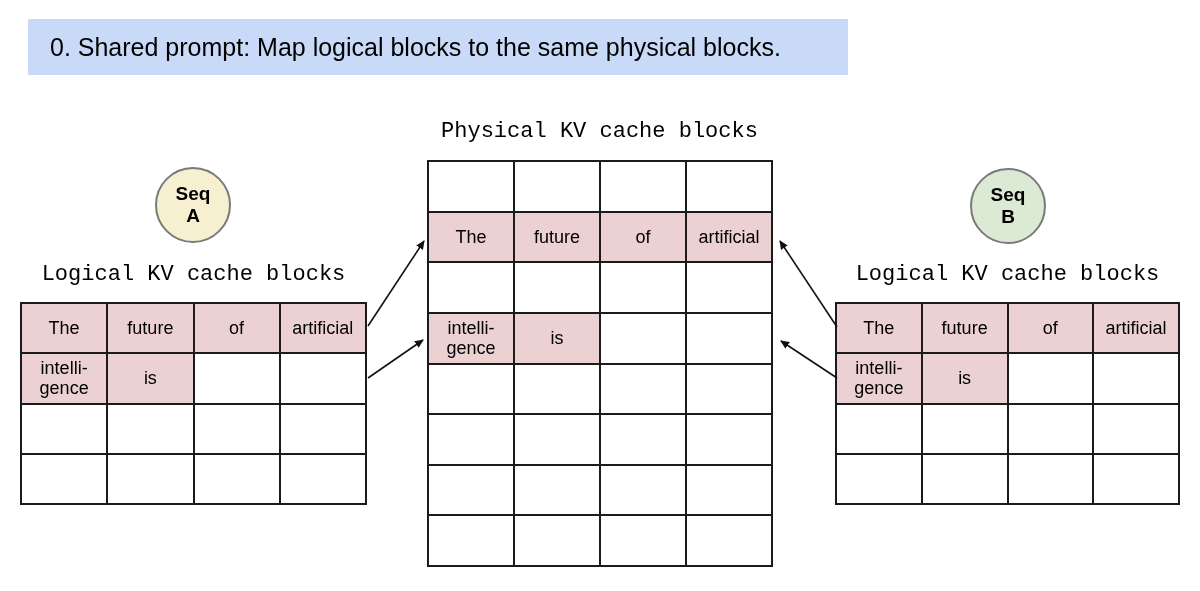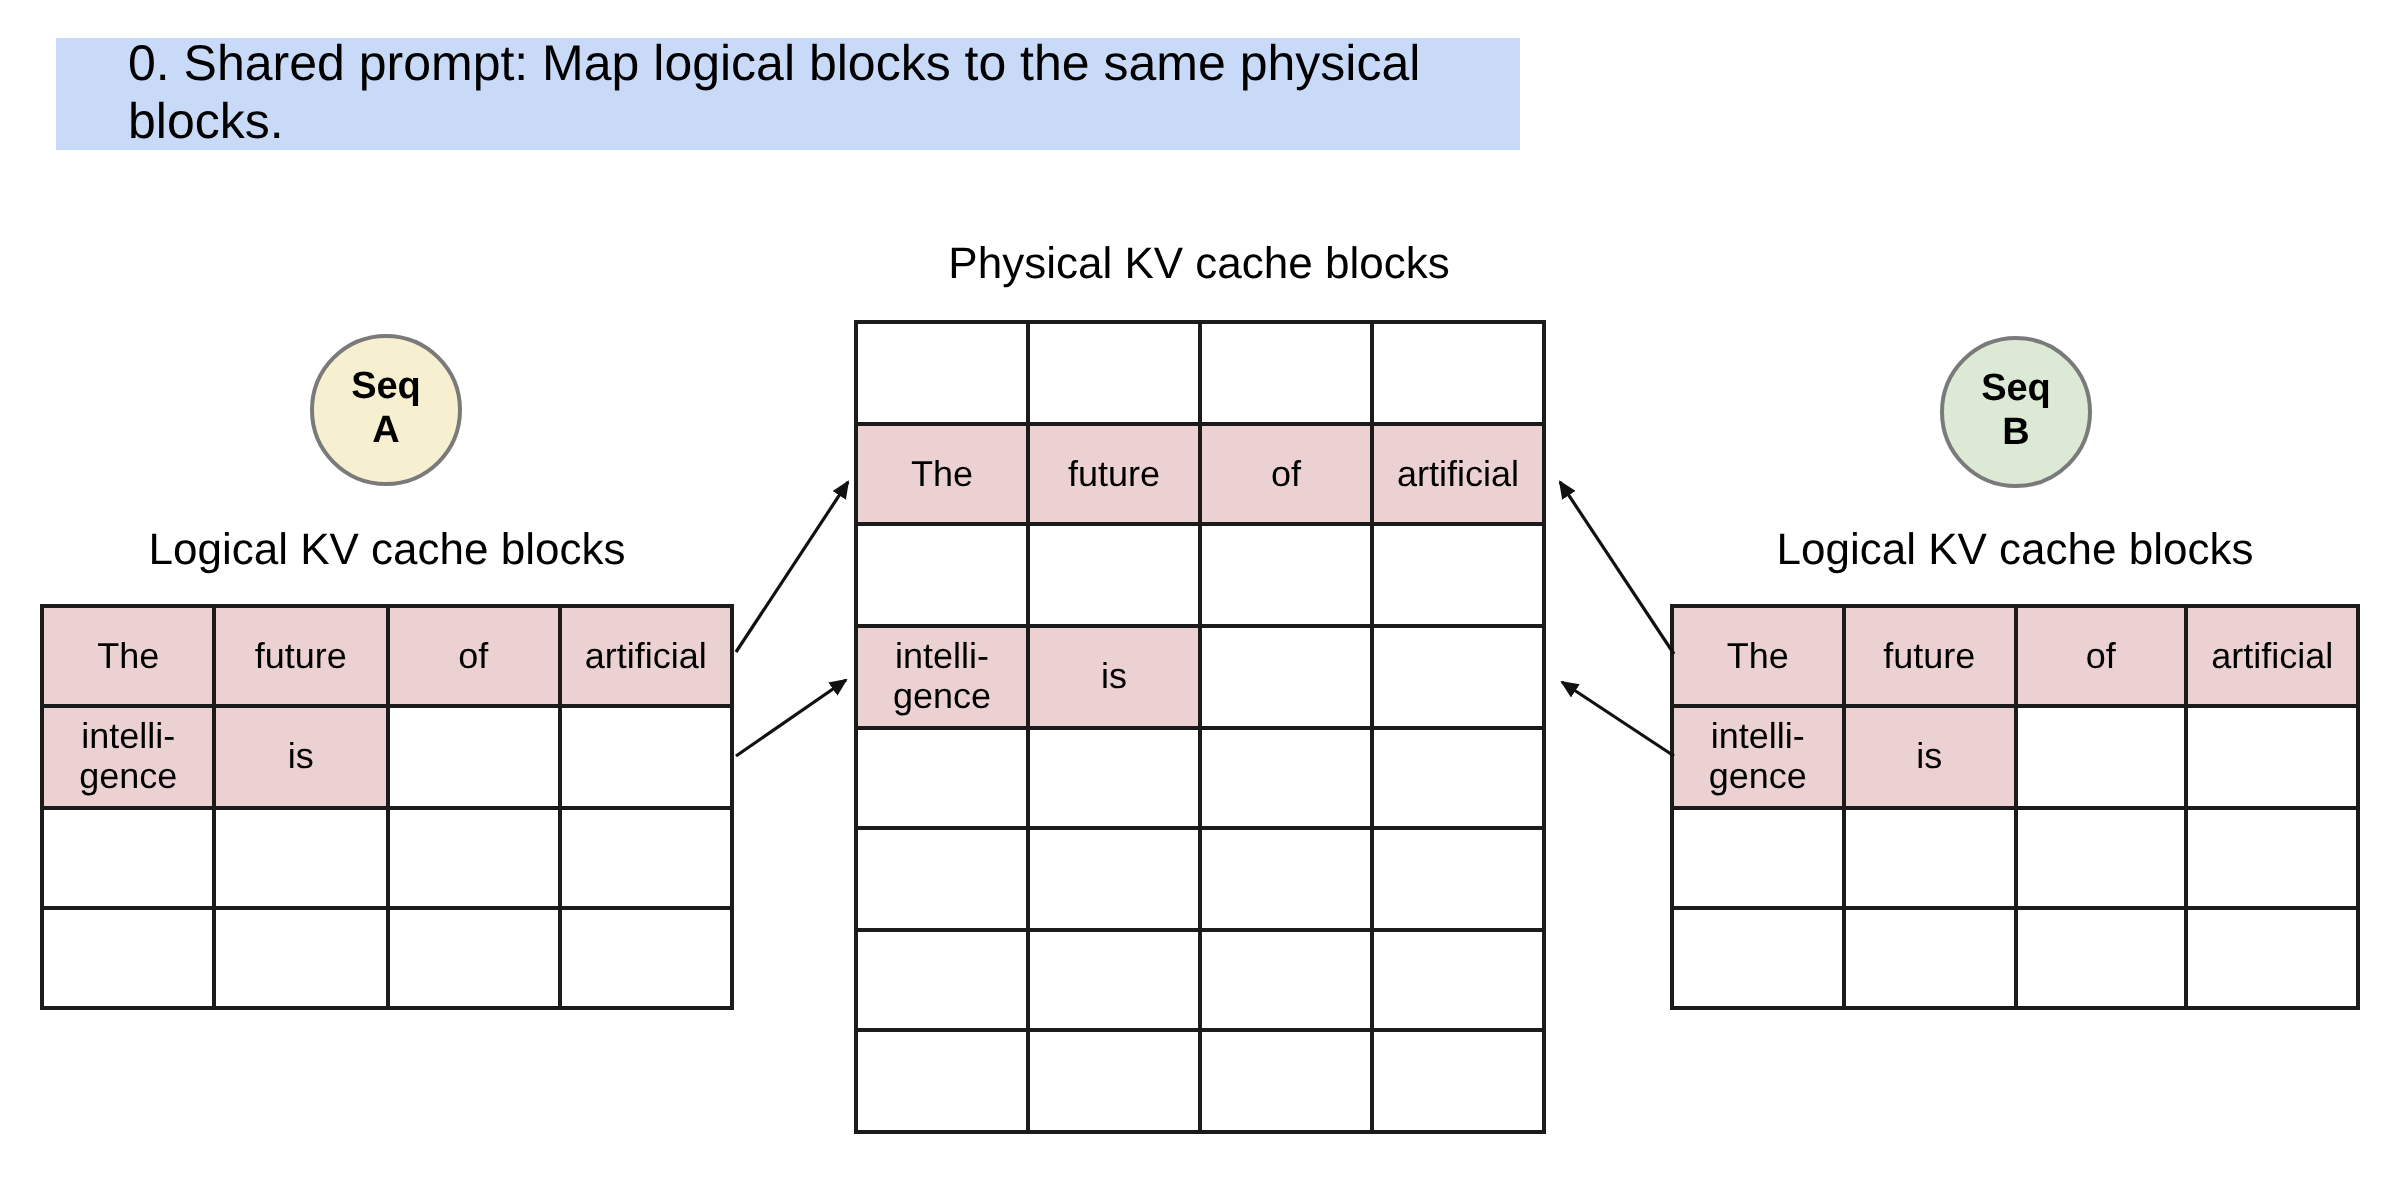--- a/index.html
+++ b/index.html
@@ -8,33 +8,34 @@
     position: relative;
     background: #ffffff;
     font-family: "Liberation Sans", sans-serif;
     color: #000;
     overflow: hidden;
   }
 
   .banner {
     position: absolute;
     left: 28px; top: 19px;
-    width: 732px; height: 56px;
+    width: 820px; height: 56px;
     background: var(--banner-bg, #c9daf8);
     display: flex; align-items: center;
     box-sizing: border-box;
-    padding-left: 36px;
+    padding-left: 22px;
     font-size: 25px;
   }
 
   .section-title {
     position: absolute;
     font-size: 22px;
     text-align: center;
     white-space: nowrap;
+    font-family: Liberation Mono, monospace;
   }
   #physical-title { left: 427px; top: 119px; width: 345px; }
   #logical-a-title { left: 20px;  top: 262px; width: 347px; }
   #logical-b-title { left: 835px; top: 262px; width: 345px; }
 
   .kv-grid {
     position: absolute;
     display: grid;
     background: #ffffff;
     border: 1px solid #1b1b1b;

